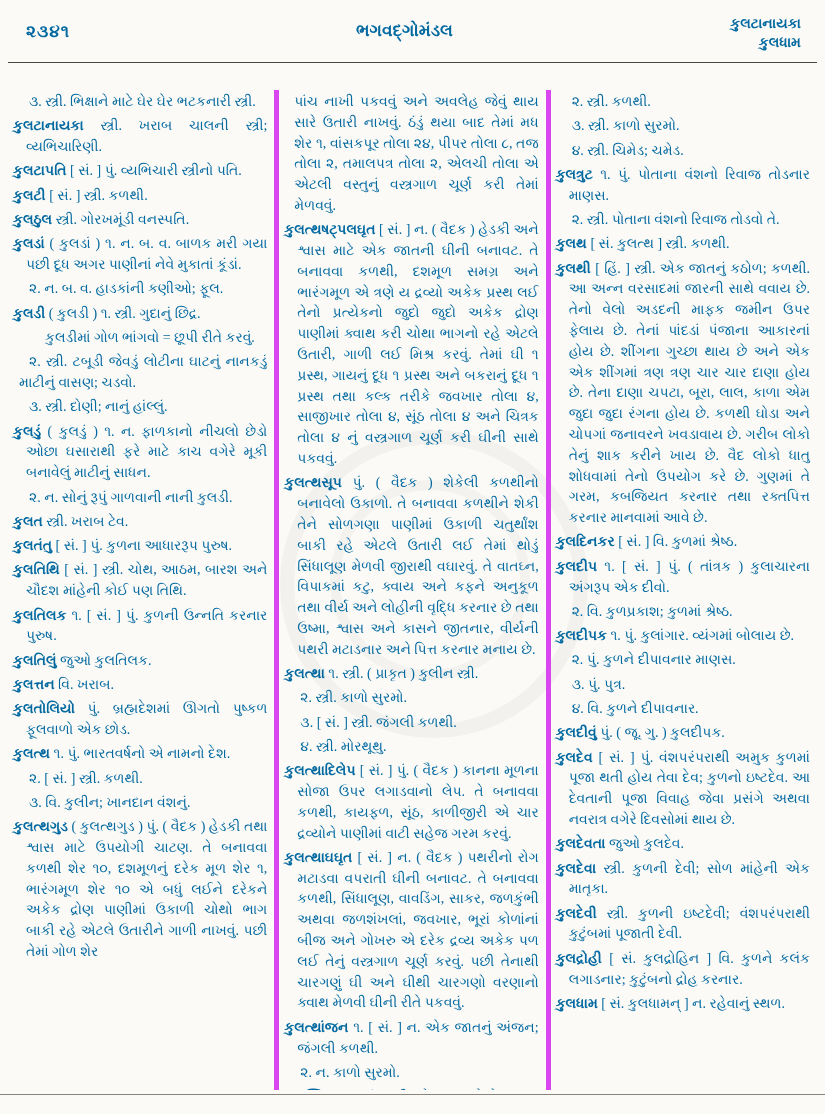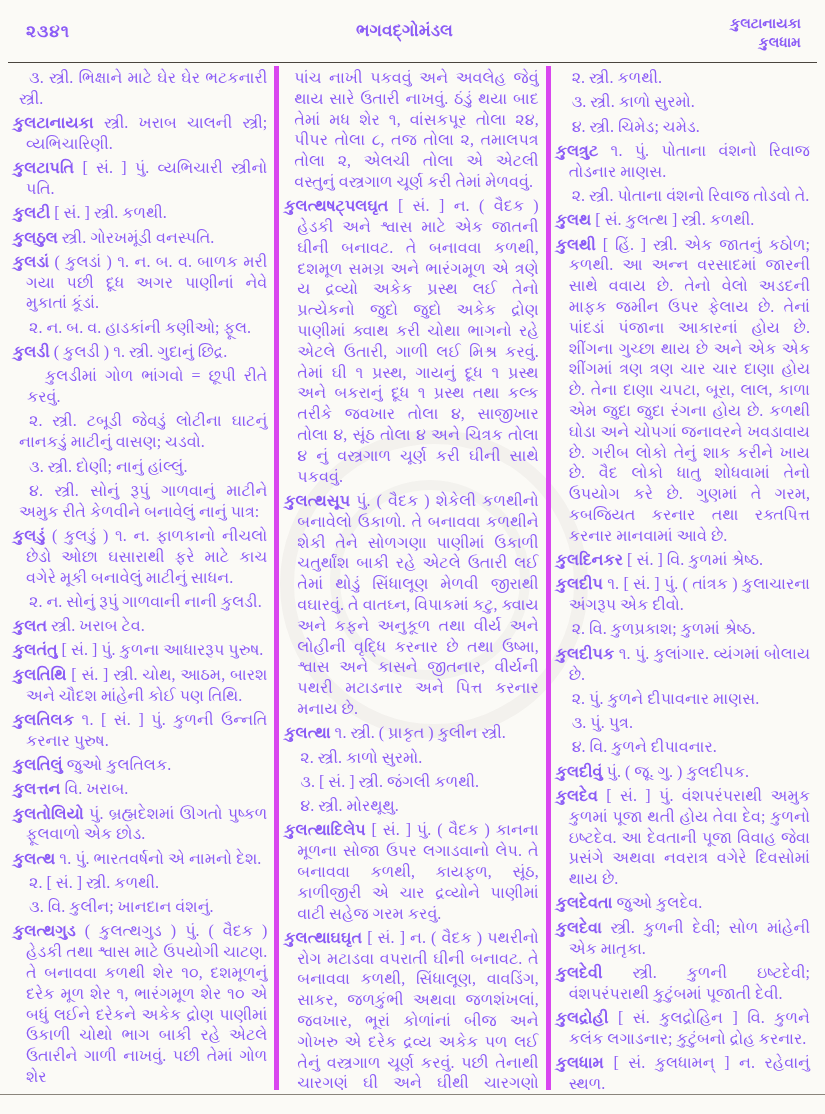--- a/index.html
+++ b/index.html
@@ -2,44 +2,45 @@
 <html lang="gu"><head>
 <meta charset="utf-8">
 <style>
   html,body{margin:0;padding:0;background:#d8d6d0;}
   .page{
     position:relative;
     width:825px;height:1114px;
     margin:0 auto;
     background:#fbfaf6;
     font-family:"Liberation Serif","DejaVu Serif",serif;
-    color:#8b5cf6;
+    color:#0369a1;
     overflow:hidden;
     box-sizing:border-box;
   }
   
   .hdr{position:absolute;top:14px;left:0;right:0;height:48px;}
   .hdr .pageno{position:absolute;left:26px;top:8px;font-size:17px;font-weight:bold;letter-spacing:1px;}
   .hdr .title{position:absolute;left:0;right:16px;top:7px;text-align:center;font-size:17px;font-weight:bold;}
   .hdr .guide{position:absolute;right:24px;top:0;text-align:right;font-size:14px;font-weight:bold;line-height:19px;}
   .rule-top{position:absolute;top:62px;left:8px;right:8px;border-top:1.5px solid #4a453e;}
   .rule-bottom{position:absolute;top:1094px;left:0;right:0;border-top:1px solid #8a857c;}
   
   .cols{
     position:absolute;top:66px;left:8px;right:8px;height:1024px;
     display:flex;
   }
   .col{
     flex:1 1 0;
     padding:2px 7px 0 5px;
     overflow:hidden;
     box-sizing:border-box;
-    font-size:16px;
+    font-size:14px;
     line-height:20.8px;
     text-align:justify;
+    margin-top:24px;
   }
   .col + .col{border-left:5px solid #d946ef;}
   p.blk{margin:0 0 3.5px 0;}
   p.entry{padding-left:13px;text-indent:-13px;}
   p.sense{margin-left:6px;text-indent:10px;}
   p.cont{margin-left:10px;}
   p.idiom{margin-left:14px;text-indent:18px;}
   .head{font-weight:bold;}
   
   .stamp{
@@ -79,21 +80,20 @@
         <p class="blk entry"><span class="head">કુલટાનાયકા </span>સ્ત્રી. ખરાબ ચાલની સ્ત્રી; વ્યભિચારિણી.</p>
         <p class="blk entry"><span class="head">કુલટાપતિ </span>[ સં. ] પું. વ્યભિચારી સ્ત્રીનો પતિ.</p>
         <p class="blk entry"><span class="head">કુલટી </span>[ સં. ] સ્ત્રી. કળથી.</p>
         <p class="blk entry"><span class="head">કુલઠુલ </span>સ્ત્રી. ગોરખમૂંડી વનસ્પતિ.</p>
         <p class="blk entry"><span class="head">કુલડાં </span>( કુલડાં ) ૧. ન. બ. વ. બાળક મરી ગયા પછી દૂધ અગર પાણીનાં નેવે મુકાતાં કૂંડાં.</p>
         <p class="blk sense">૨. ન. બ. વ. હાડકાંની કણીઓ; ફૂલ.</p>
         <p class="blk entry"><span class="head">કુલડી </span>( કુલડી ) ૧. સ્ત્રી. ગુદાનું છિદ્ર.</p>
         <p class="blk idiom">કુલડીમાં ગોળ ભાંગવો = છૂપી રીતે કરવું.</p>
         <p class="blk sense">૨. સ્ત્રી. ટબૂડી જેવડું લોટીના ઘાટનું નાનકડું માટીનું વાસણ; ચડવો.</p>
         <p class="blk sense">૩. સ્ત્રી. દોણી; નાનું હાંલ્લું.</p>
-        <p class="blk sense">૪. સ્ત્રી. સોનું રૂપું ગાળવાનું માટીને અમુક રીતે કેળવીને બનાવેલું નાનું પાત્ર:</p>
         <p class="blk entry"><span class="head">કુલડું </span>( કુલડું ) ૧. ન. ફાળકાનો નીચલો છેડો ઓછા ઘસારાથી ફરે માટે કાચ વગેરે મૂકી બનાવેલું માટીનું સાધન.</p>
         <p class="blk sense">૨. ન. સોનું રૂપું ગાળવાની નાની કુલડી.</p>
         <p class="blk entry"><span class="head">કુલત </span>સ્ત્રી. ખરાબ ટેવ.</p>
         <p class="blk entry"><span class="head">કુલતંતુ </span>[ સં. ] પું. કુળના આધારરૂપ પુરુષ.</p>
         <p class="blk entry"><span class="head">કુલતિથિ </span>[ સં. ] સ્ત્રી. ચોથ, આઠમ, બારશ અને ચૌદશ માંહેની કોઈ પણ તિથિ.</p>
         <p class="blk entry"><span class="head">કુલતિલક </span>૧. [ સં. ] પું. કુળની ઉન્નતિ કરનાર પુરુષ.</p>
         <p class="blk entry"><span class="head">કુલતિલું </span>જુઓ કુલતિલક.</p>
         <p class="blk entry"><span class="head">કુલત્તન </span>વિ. ખરાબ.</p>
         <p class="blk entry"><span class="head">કુલતોલિયો </span>પું. બ્રહ્મદેશમાં ઊગતો પુષ્કળ ફૂલવાળો એક છોડ.</p>
         <p class="blk entry"><span class="head">કુલત્થ </span>૧. પું. ભારતવર્ષનો એ નામનો દેશ.</p>

